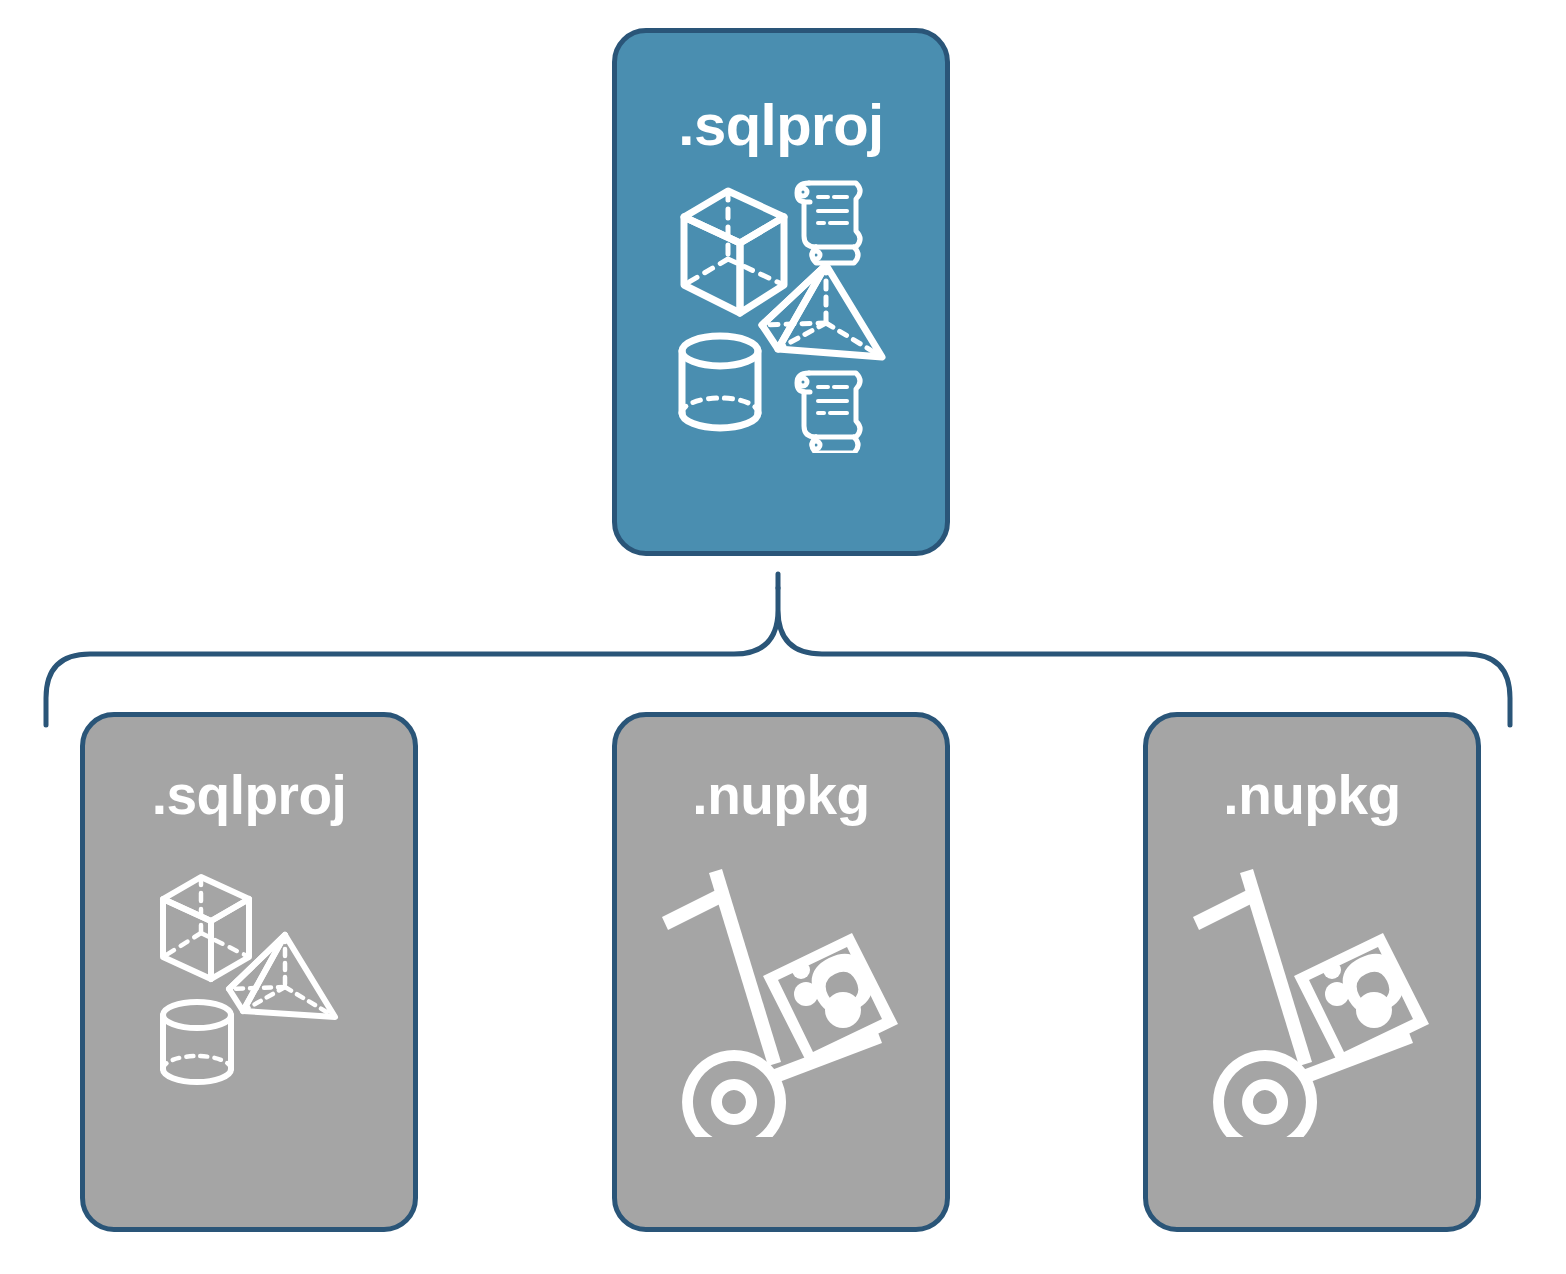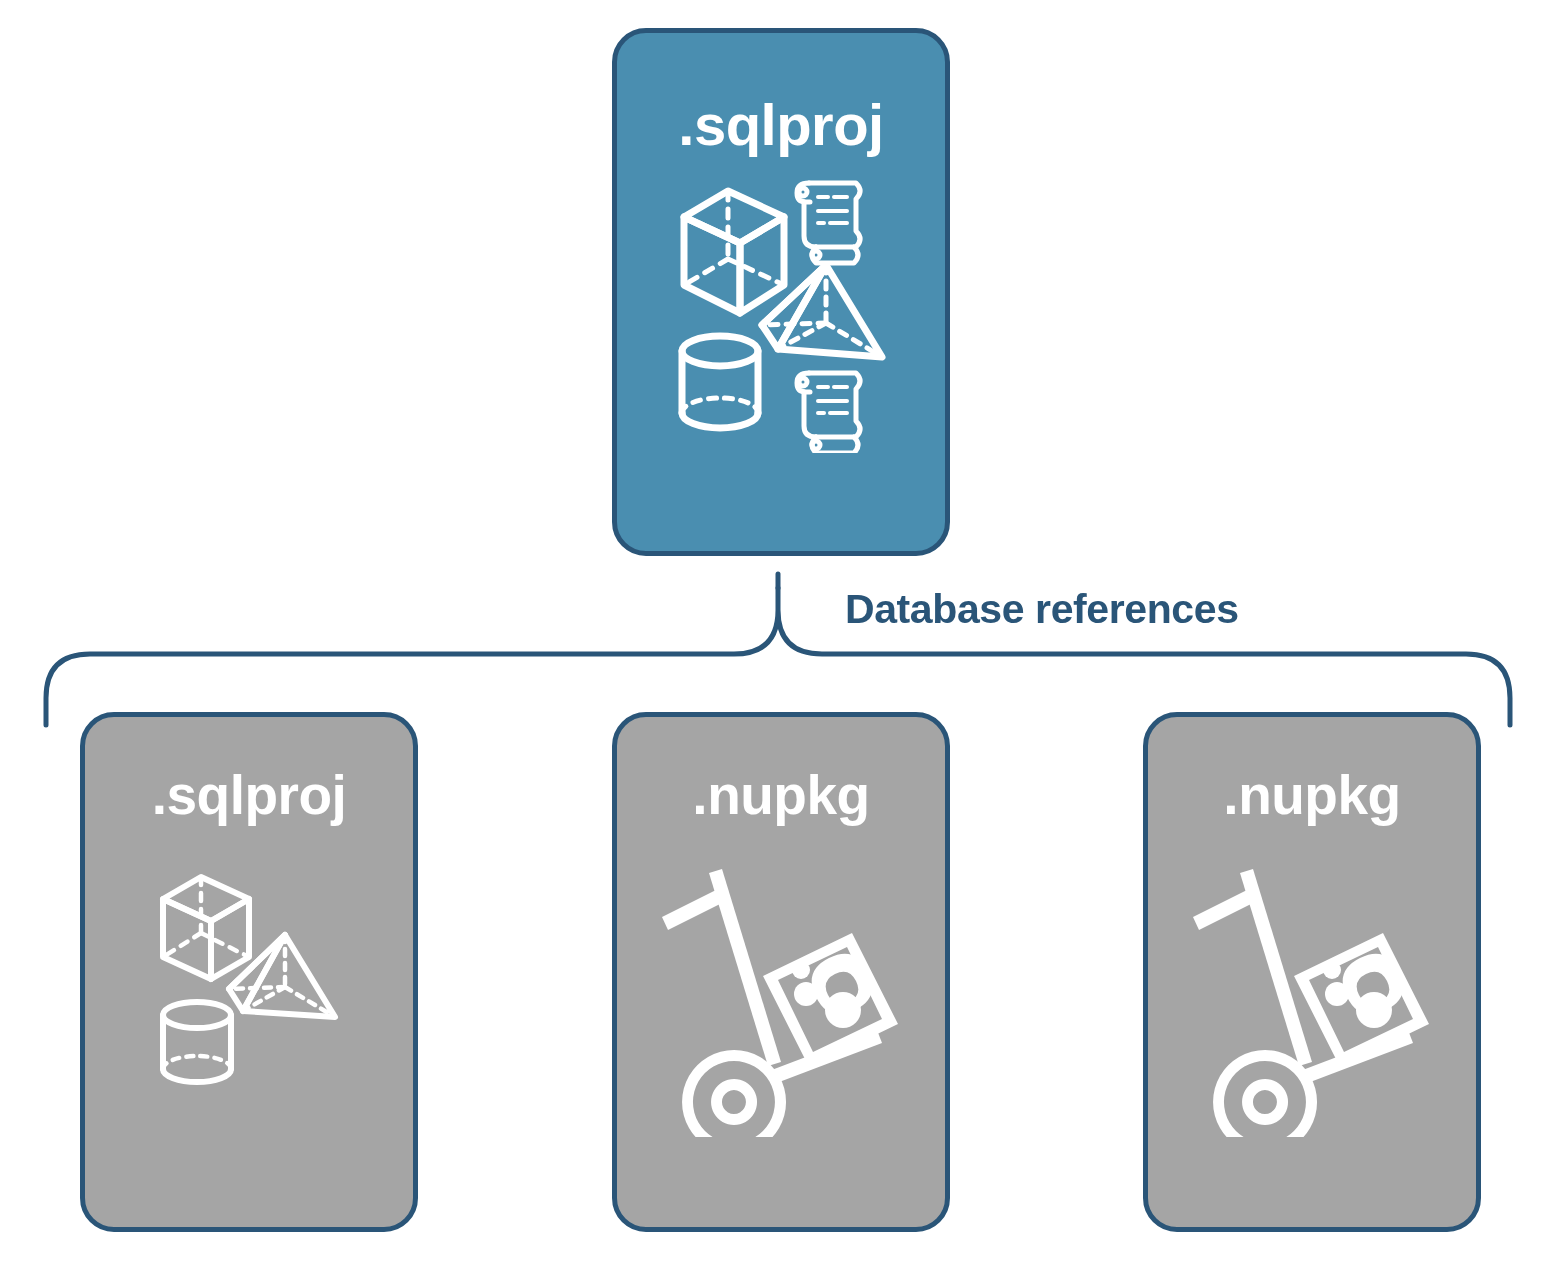--- a/index.html
+++ b/index.html
@@ -178,21 +178,20 @@
              L734 106
              Q778 106 778 62
              L778 40
              L778 62
              Q778 106 822 106
              L1466 106
              Q1510 106 1510 150
              L1510 177" stroke="#2a5578" stroke-width="5" stroke-linecap="round" stroke-linejoin="round" fill="none"></path>
   </svg>
 
-  <div id="bracket-label">Database references</div>
 
   <div class="card secondary" id="card-ref-sqlproj">
     <div class="card-title">.sqlproj</div>
 
     <div class="card-icons">
       <svg width="200" height="250" viewBox="0 0 200 250" fill="none" aria-hidden="true">
 
         <g stroke="#ffffff" stroke-width="6" stroke-linejoin="round" stroke-linecap="round" fill="none">
           <path d="M14 42 L52 20 L100 42 L62 64 Z"></path>
           <path d="M14 42 L14 100 L62 122 L62 64 Z"></path>

